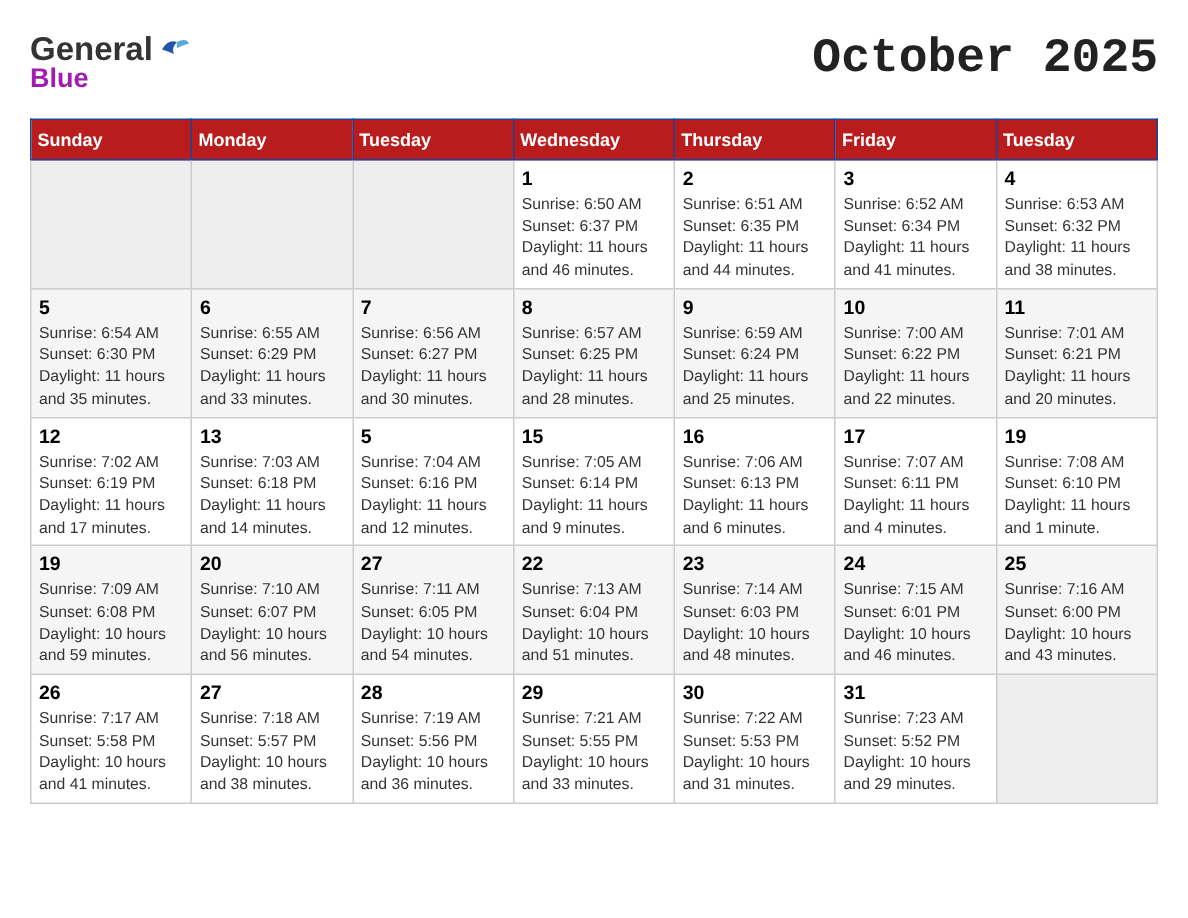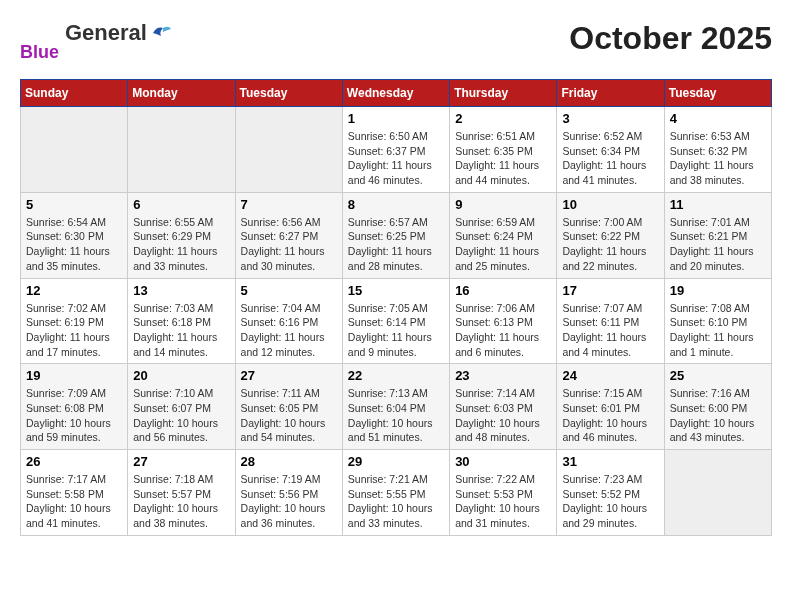--- a/index.html
+++ b/index.html
@@ -18,24 +18,24 @@
     }
     .logo {
       display: flex;
       flex-direction: column;
       align-items: flex-start;
     }
     .logo-line {
       display: flex;
       align-items: center;
       gap: 2px;
-      margin-left: 45px;
     }
     .title-block {
       text-align: left;
+      font-family: Liberation Mono, monospace;
     }
     .title-block h1 {
       font-size: 32px;
       font-weight: bold;
       color: #222;
     }
     .title-block h2 {
       font-size: 16px;
       font-weight: normal;
       color: #444;

